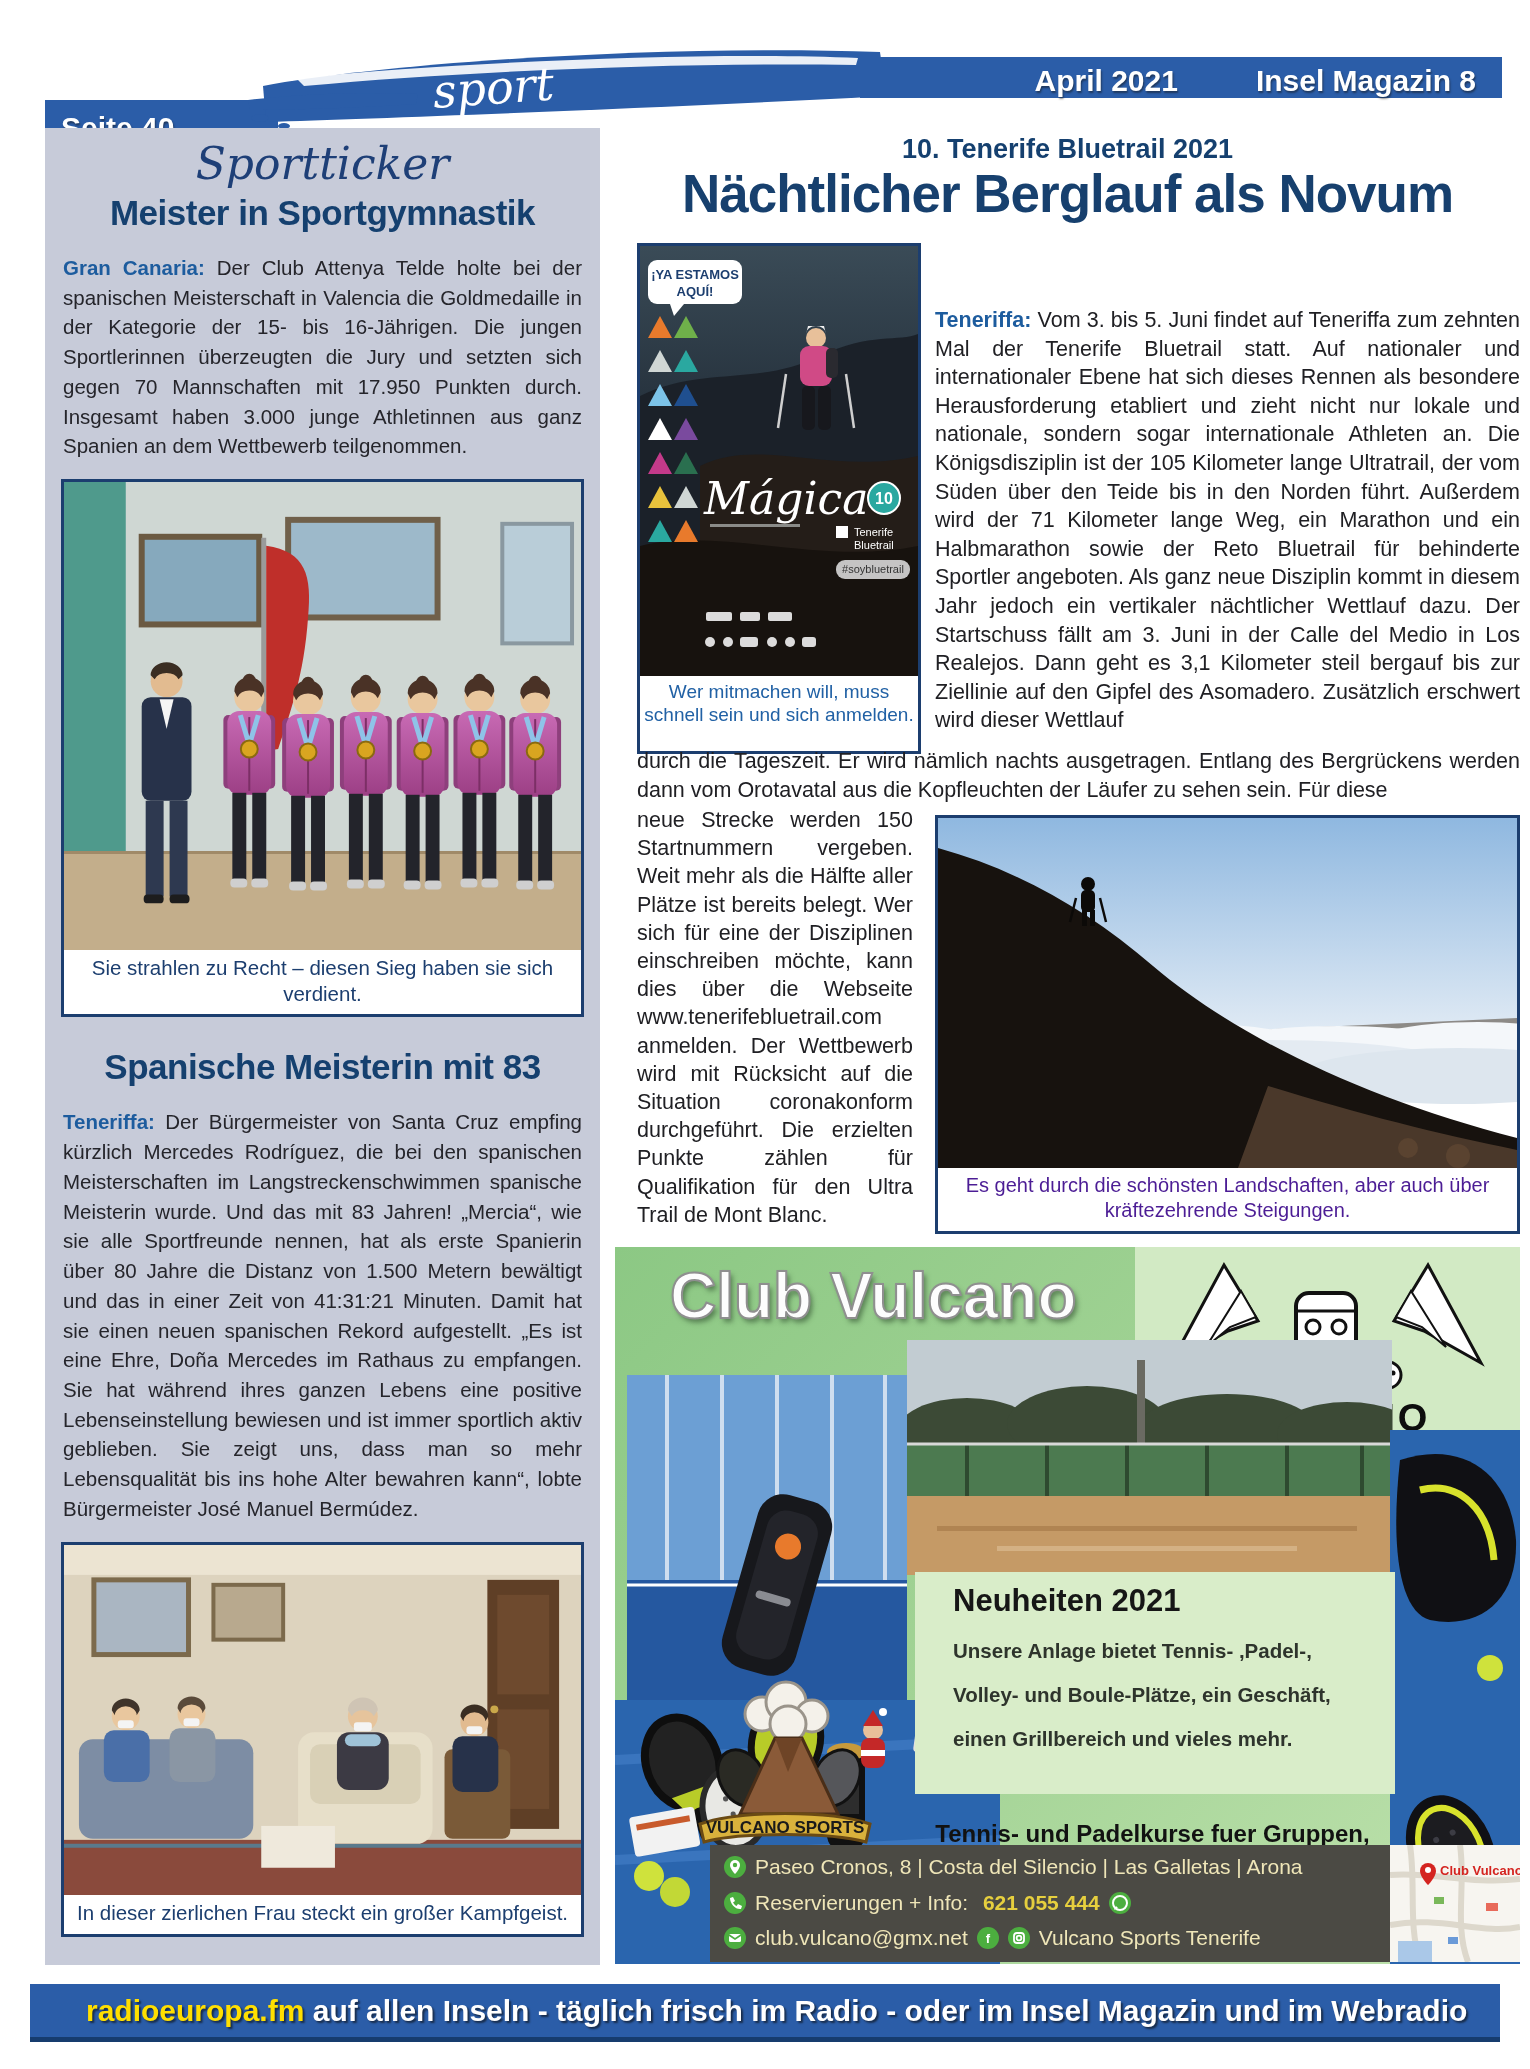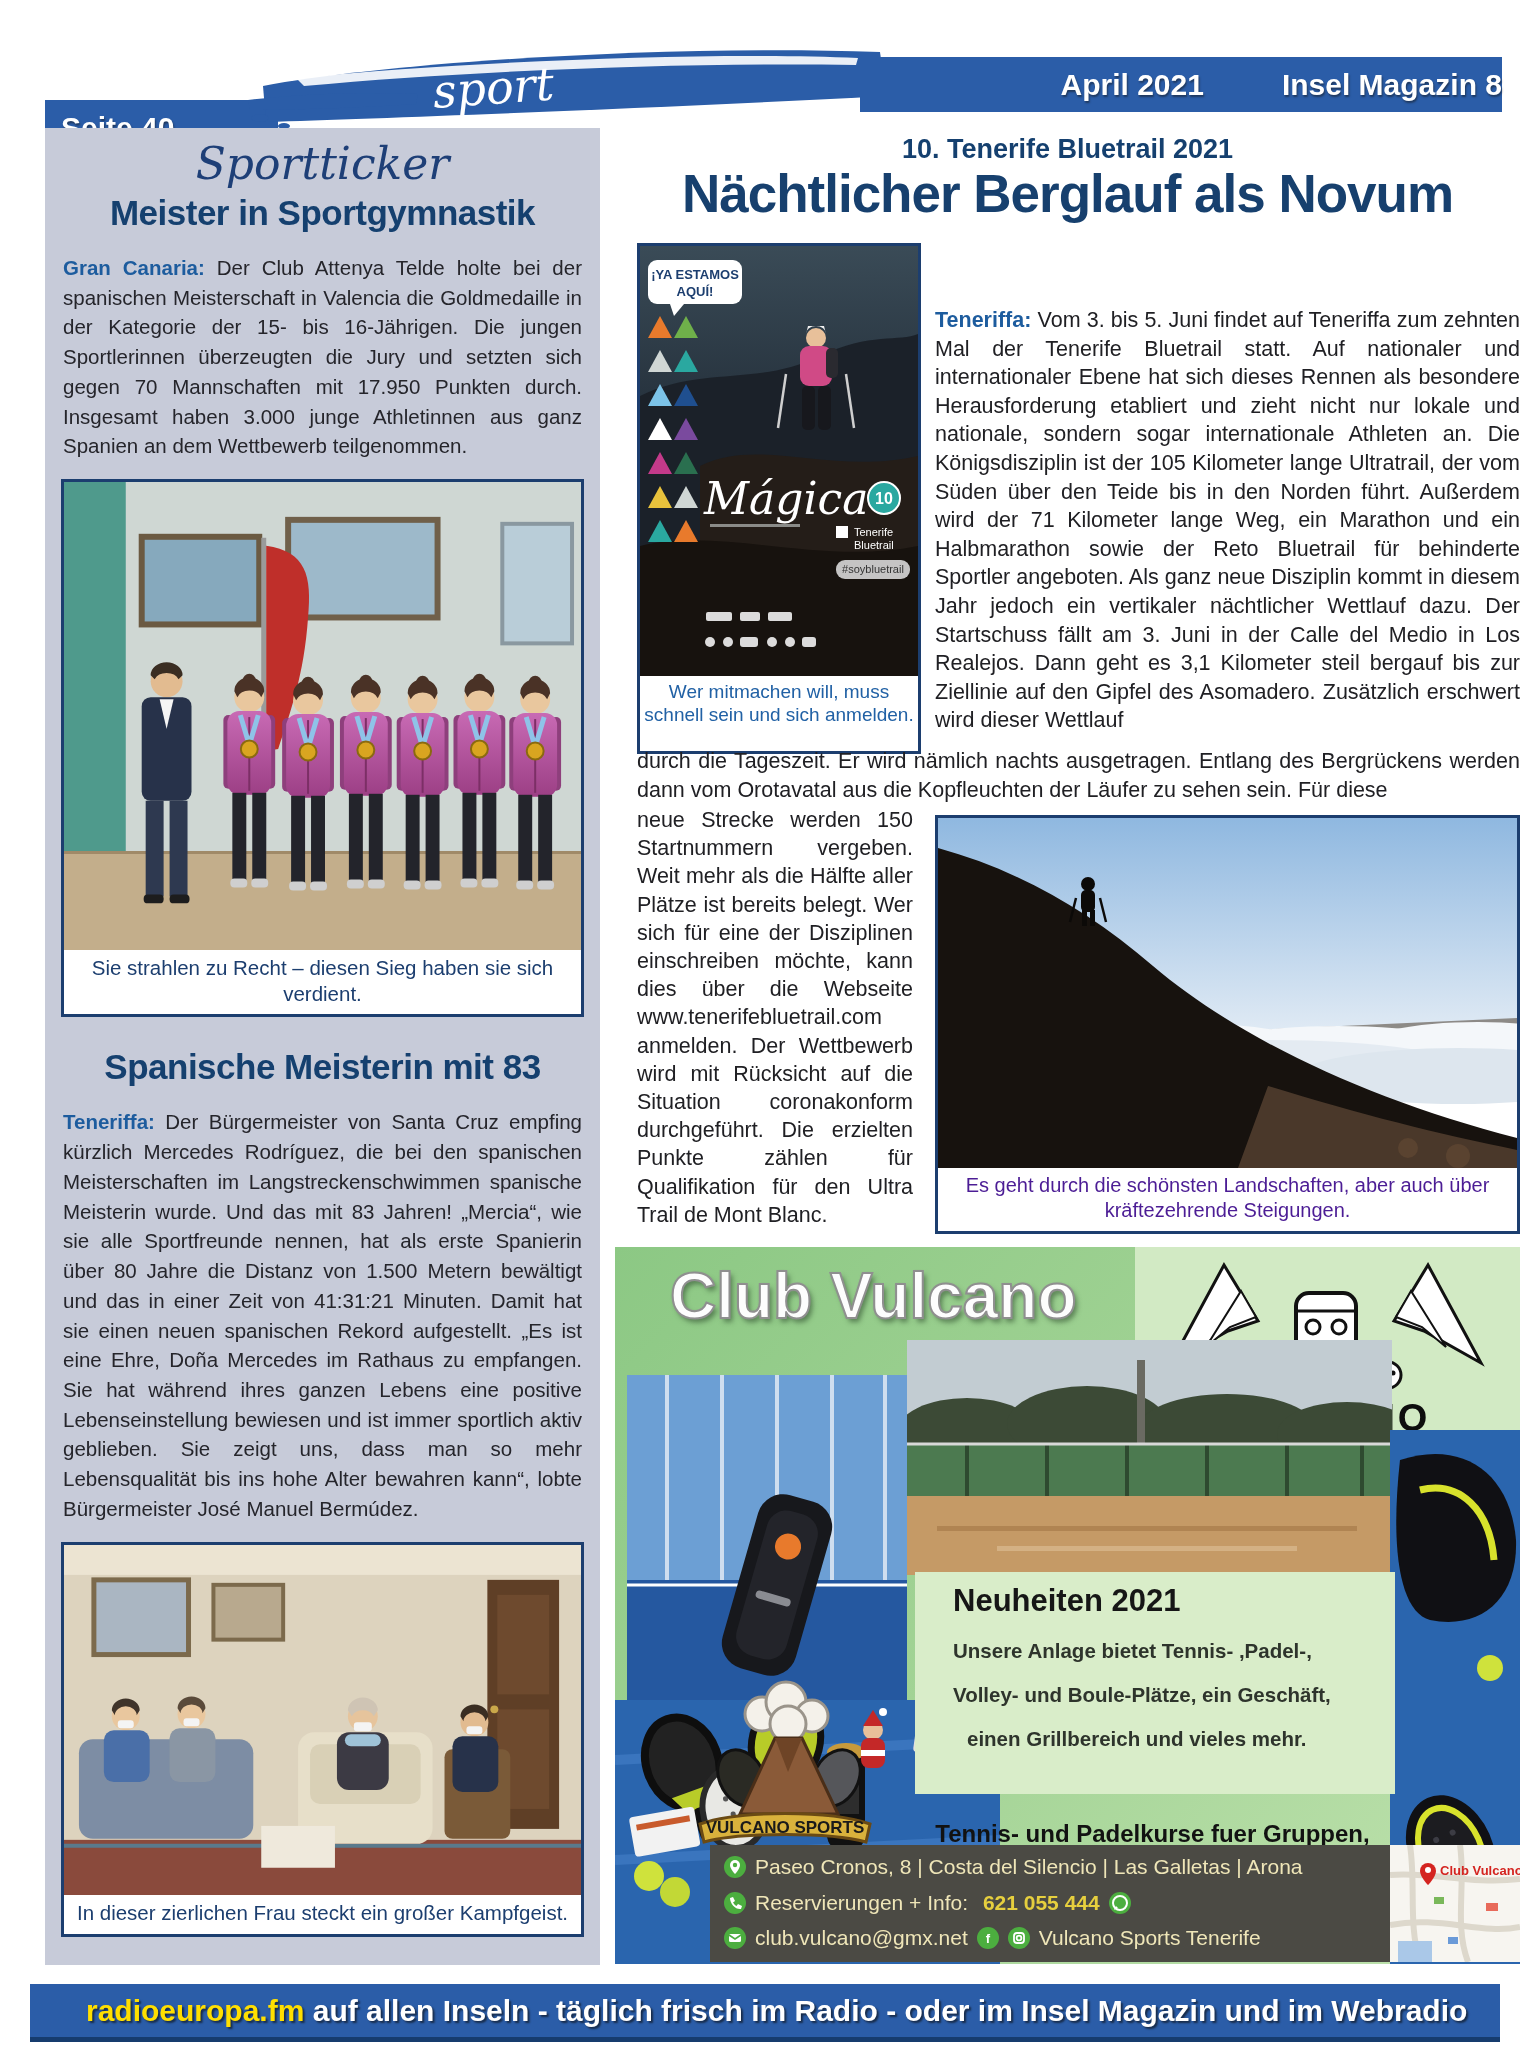--- a/index.html
+++ b/index.html
@@ -4,22 +4,22 @@
 <style>
   html,body{margin:0;padding:0;background:#888;}
   .page{position:relative;width:1530px;height:2069px;background:#fff;margin:0 auto;
         font-family:"Liberation Sans",sans-serif;overflow:hidden;}
   .abs{position:absolute;}
   
   .bluebar{background:#2b5da8;color:#fff;font-weight:bold;font-size:30px;
            text-shadow:1px 2px 2px rgba(20,20,20,.5);}
   .hdr-left{left:45px;top:57px;width:233px;height:55px;line-height:55px;
             padding-left:16px;box-sizing:border-box;margin-top:43px;}
-  .hdr-right{left:860px;top:57px;width:642px;height:55px;display:flex;align-items:center;
-             justify-content:flex-end;gap:78px;box-sizing:border-box;}
+  .hdr-right{left:860px;top:57px;width:642px;height:41px;display:flex;align-items:flex-end;
+             justify-content:flex-end;gap:78px;padding-right:26px;box-sizing:border-box;}
   .brush{left:238px;top:38px;width:660px;height:92px;}
   
   .leftcol{left:45px;top:128px;width:555px;height:1837px;background:#c7cbd9;box-sizing:border-box;}
   .ticker{margin:10px 0 0;text-align:center;font-family:"DejaVu Serif",serif;font-style:italic;
           font-weight:normal;font-size:44px;color:#1e3f77;}
   .lhead{margin:4px 4px 0;text-align:center;font-weight:bold;font-size:35px;color:#15406f;letter-spacing:-0.5px;}
   .lpara{margin:20px 18px 0;text-align:justify;font-size:20.5px;line-height:1.45;color:#25252b;}
   .lead{font-weight:bold;color:#1d5c9e;}
   .pframe{margin:18px 16px 0;background:#fff;border:3px solid #1c3e6f;}
   .pframe svg{display:block;width:100%;height:auto;}
@@ -467,21 +467,21 @@
           <circle cx="74" cy="424" r="3" fill="#3c3c44"></circle>
         <circle cx="65" cy="440" r="3" fill="#3c3c44"></circle>
         <rect x="57" y="474" width="16" height="52" rx="7" fill="#d8e22c"></rect>
       </g>
     </svg>
 
     <div class="abs neu-panel"></div>
     <div class="abs neu-h">Neuheiten 2021</div>
     <div class="abs neu-l" style="top:392px;">Unsere Anlage bietet Tennis- ,Padel-,</div>
     <div class="abs neu-l" style="top:436px;">Volley- und Boule-Plätze, ein Geschäft,</div>
-    <div class="abs neu-l" style="top:480px;margin-left:14px;">einen Grillbereich und vieles mehr.</div>
+    <div class="abs neu-l" style="top:480px;">einen Grillbereich und vieles mehr.</div>
 
     <div class="abs courses">
       <div>Tennis- und Padelkurse fuer Gruppen,</div>
       <div>Einzelspieler, Kindergruppen usw.</div>
     </div>
 
     <div class="abs contact">
       <div class="crow">
         <svg class="cicon" width="22" height="22" viewBox="0 0 22 22">
           <circle cx="11" cy="11" r="11" fill="#4cae3f"></circle>

